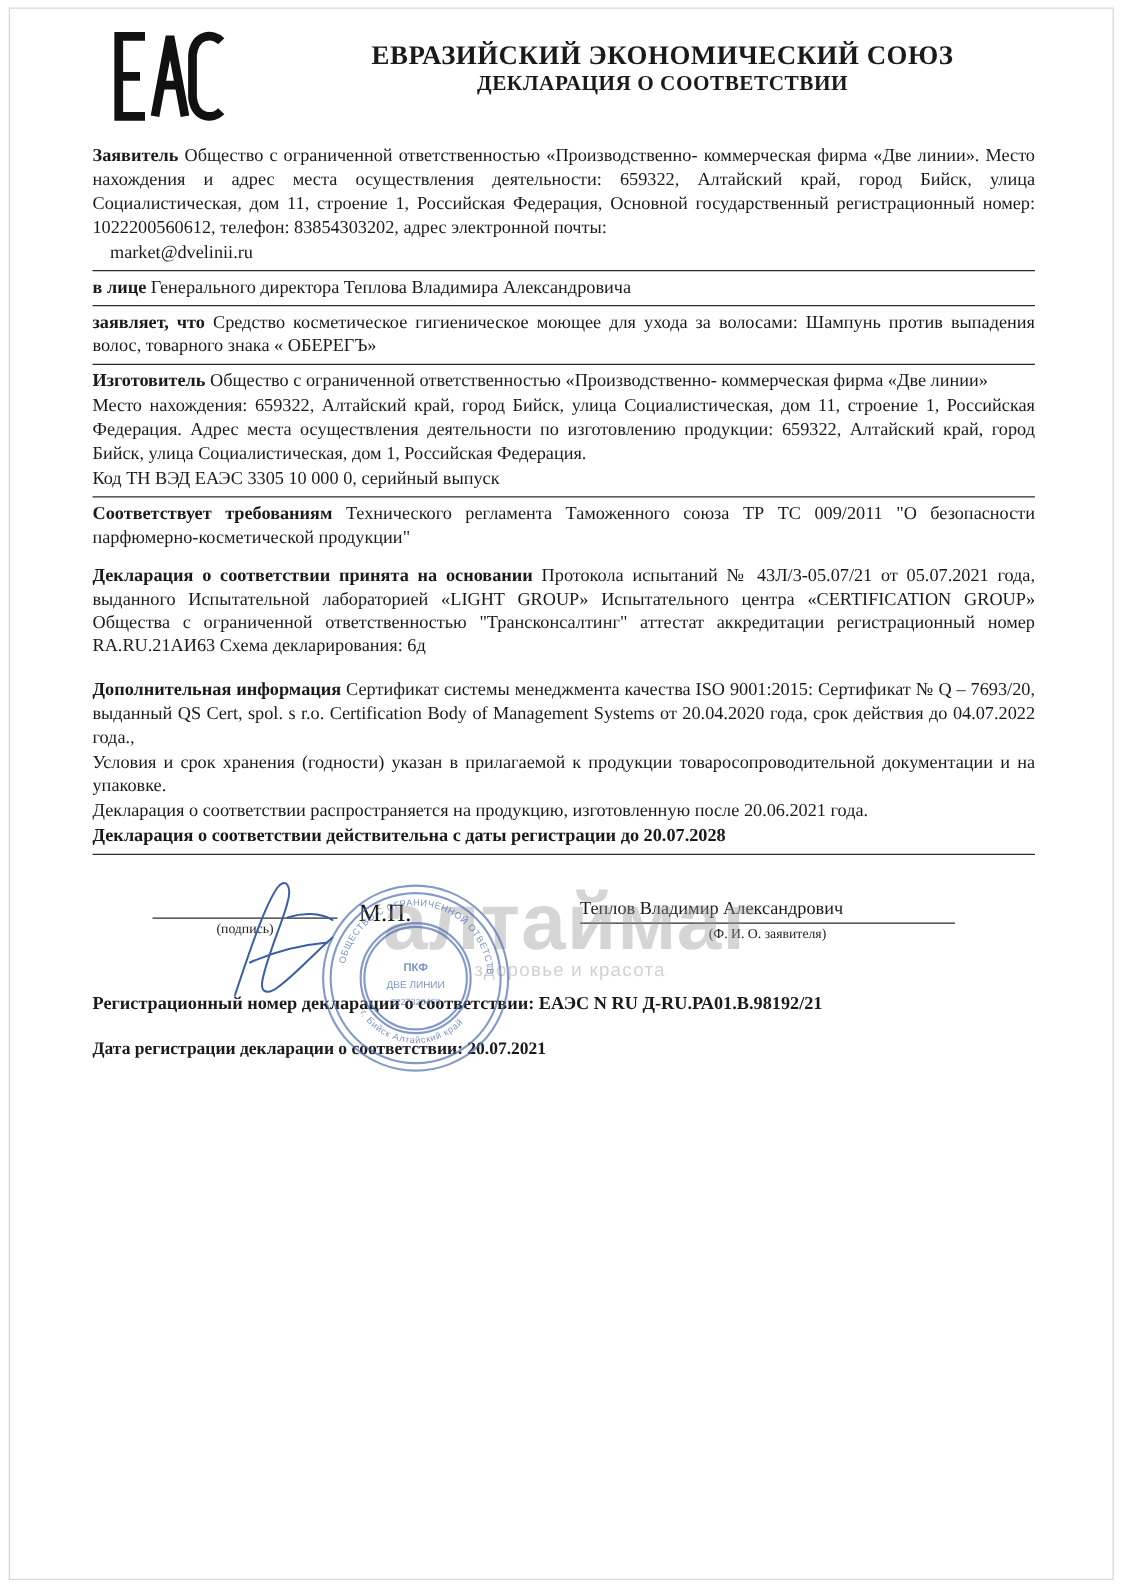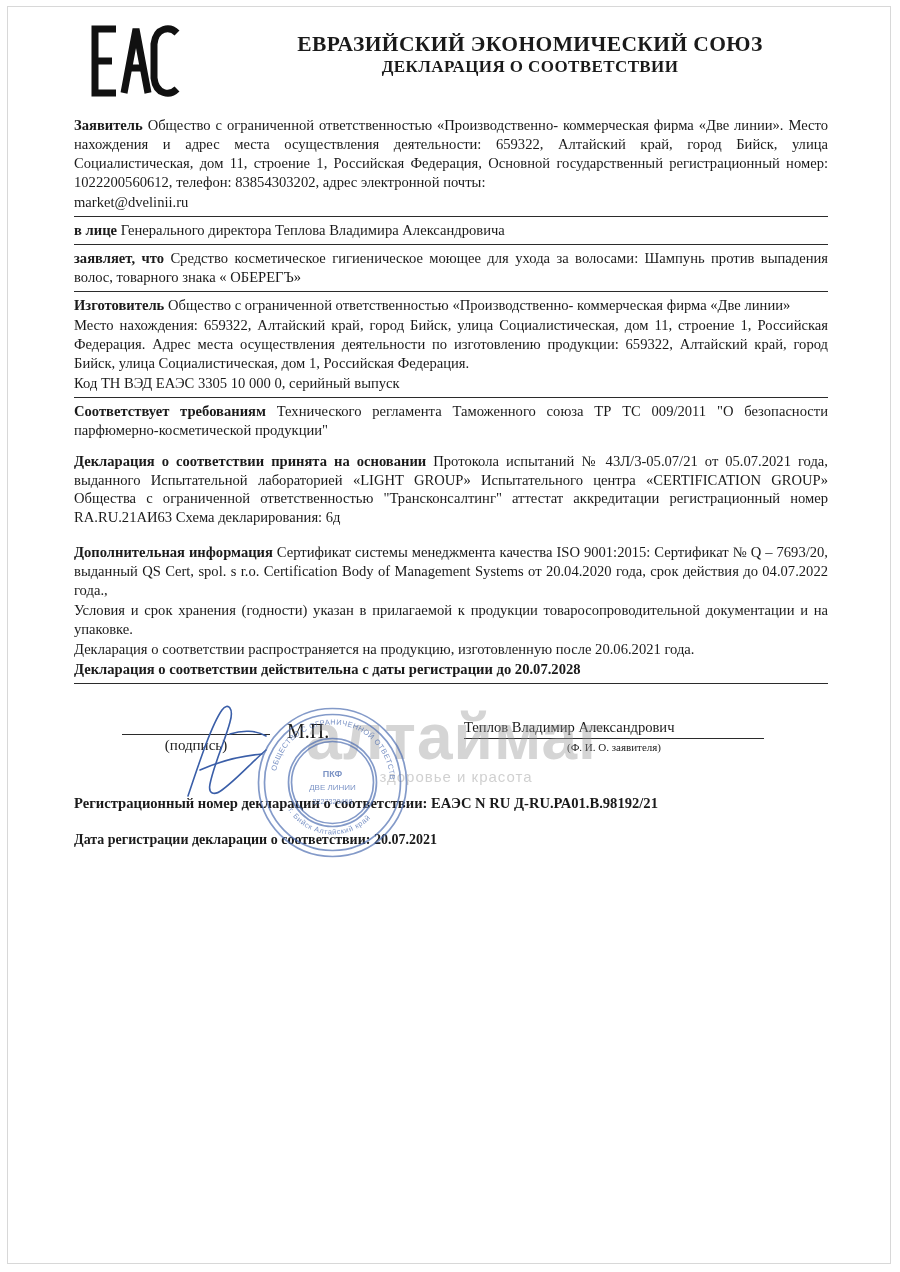--- a/index.html
+++ b/index.html
@@ -87,40 +87,41 @@
   hr.rule {
     border: none;
     border-top: 1px solid #2b2b2b;
     margin: 4px 0 4px 0;
     height: 0;
   }
 
   .email-link {
     text-decoration: none;
     color: #1a1a1a;
+    margin-left: 14px;
   }
 
   
   .sig-block {
     position: relative;
     height: 86px;
     margin-top: 10px;
   }
   .sig-line-left {
     position: absolute;
     left: 48px; top: 40px;
     width: 148px;
     border-top: 1px solid #2b2b2b;
   }
   .sig-caption-left {
     position: absolute;
     left: 48px; top: 42px;
     width: 148px;
     text-align: center;
-    font-size: 15px;
+    font-size: 11px;
     color: #222;
   }
   .mp {
     position: absolute;
     left: 213px; top: 24px;
     font-size: 20px;
   }
   .sig-name {
     position: absolute;
     left: 390px; top: 24px;

